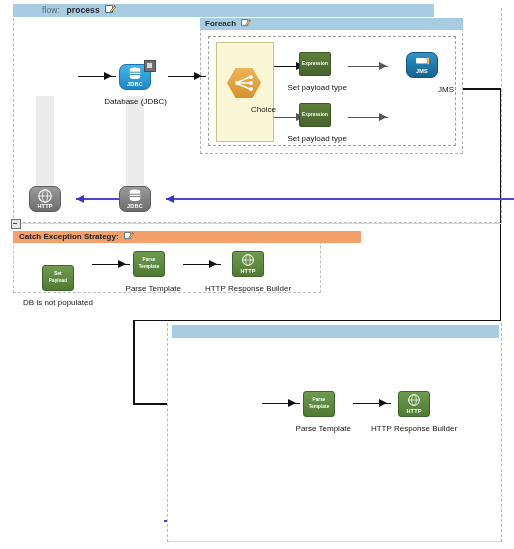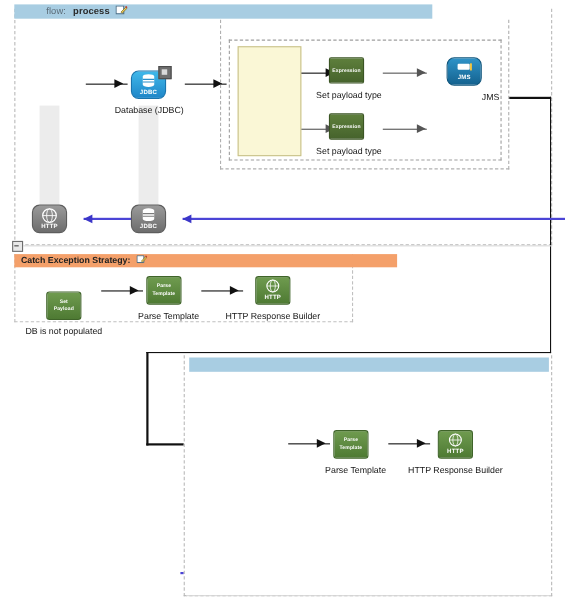--- a/index.html
+++ b/index.html
@@ -67,21 +67,21 @@
 
   .pencil{display:inline-block;vertical-align:-1px;margin-left:3px;}
 </style>
 </head>
 <body>
 
 <div class="canvas">
 
   <div class="flow-box" style="left:13px;top:8px;width:489px;height:215px;border-top:none;"></div>
 
-  <div class="flow-header" style="left:13px;top:4px;width:380px;padding-left:29px;">
+  <div class="flow-header" style="left:13px;top:4px;width:421px;padding-left:29px;">
     <span class="kw">flow:</span>
     <span style="margin-left:4px;">process</span>
     <span class="pencil">
       <svg width="11" height="9" viewBox="0 0 11 9">
           <path d="M0.5 0.5h7v7h-7z" fill="#fff" stroke="#4a6d85" stroke-width="1"></path>
           <path d="M5 6 L9.5 1.5 L10.5 2.5 L6 7 Z" fill="#f4d35e" stroke="#7a6a20" stroke-width=".7"></path>
           <path d="M9.2 0.6 L10.6 2" stroke="#c0392b" stroke-width="1.2"></path>
         </svg>
     </span>
   </div>
@@ -105,23 +105,47 @@
       <span class="glyph lbl-sm" style="bottom:2px;">JDBC</span>
       <span class="badge"></span>
     </div>
     <div class="cap">Database (JDBC)</div>
   </div>
 
   <div class="arrow-h" style="left:168px;top:76px;width:38px;"></div>
   <div class="arrow-head" style="left:194px;top:71.5px;"></div>
 
   <div class="scope-box" style="left:200px;top:18px;width:263px;height:136px;border-top:none;"></div>
+  <div class="scope-header" style="left:200px;top:18px;width:263px;">
+    <span>Foreach</span>
+    <span class="pencil">
+      <svg width="10" height="8" viewBox="0 0 11 9">
+          <path d="M0.5 0.5h7v7h-7z" fill="#fff" stroke="#4a6d85" stroke-width="1"></path>
+          <path d="M5 6 L9.5 1.5 L10.5 2.5 L6 7 Z" fill="#f4d35e" stroke="#7a6a20" stroke-width=".7"></path>
+          <path d="M9.2 0.6 L10.6 2" stroke="#c0392b" stroke-width="1.2"></path>
+        </svg>
+    </span>
+  </div>
   <div class="scope-box" style="left:208px;top:36px;width:248px;height:110px;border-style:dashed;border-color:#9e9e9e;"></div>
 
   <div style="position:absolute;left:216px;top:42px;width:56px;height:98px;background:#faf7d6;border:1px solid #c8c18a;"></div>
+  <div class="node" style="left:212px;top:68px;width:64px;">
+    <div class="ico-hex" style="position:relative;">
+      <svg width="34" height="30" viewBox="0 0 34 30" style="position:absolute;left:0;top:0;">
+        <circle cx="10" cy="15" r="2" fill="#fff"></circle>
+        <circle cx="24" cy="9" r="2" fill="#fff"></circle>
+        <circle cx="24" cy="15" r="2" fill="#fff"></circle>
+        <circle cx="24" cy="21" r="2" fill="#fff"></circle>
+        <path d="M11 14 L23 9" stroke="#fff" stroke-width="1.4" fill="none"></path>
+        <path d="M12 15 L22.5 15" stroke="#fff" stroke-width="1.4" fill="none"></path>
+        <path d="M11 16 L23 21" stroke="#fff" stroke-width="1.4" fill="none"></path>
+      </svg>
+    </div>
+    <div class="cap" style="margin-top:3px;">Choice</div>
+  </div>
 
   <div class="arrow-h" style="left:274px;top:66px;width:32px;"></div>
   <div class="arrow-head" style="left:296px;top:61.5px;"></div>
 
   <div class="arrow-h grey" style="left:274px;top:117px;width:32px;"></div>
   <div class="arrow-head grey" style="left:296px;top:112.5px;"></div>
 
   <div class="node" style="left:283px;top:52px;">
     <div class="ico ico-sq-olive">
       <span class="glyph lbl-xs" style="top:8px;">Expression</span>

